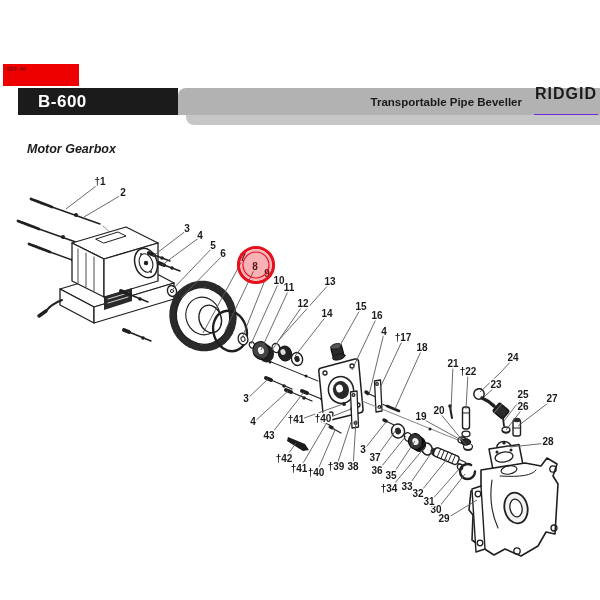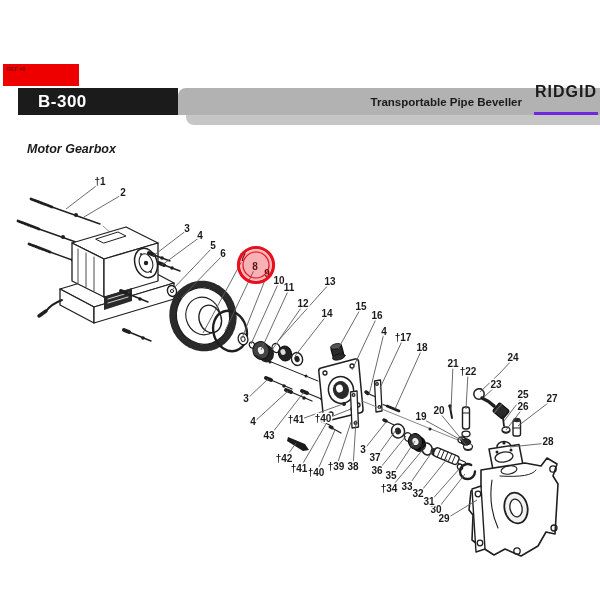--- a/index.html
+++ b/index.html
@@ -18,42 +18,42 @@
   }
   .header-bar{
     position:absolute;left:178px;top:88px;width:448px;height:27px;
     border-top-left-radius:8px;
     display:flex;align-items:center;justify-content:flex-end;gap:12px;
     box-sizing:border-box;padding-right:28px;
   }
   .product-name{font-size:11.5px;font-weight:bold;}
   .brand-logo{
     font-size:16px;font-weight:800;letter-spacing:1px;line-height:1;
-    border-bottom:7px solid #6d28d9;padding:0 1px 12px 1px;
+    border-bottom:3px solid #6d28d9;padding:0 1px 12px 1px;
   }
   .header-substrip{
     position:absolute;left:186px;top:115px;width:414px;height:10px;
     border-bottom-left-radius:8px;
   }
   .section-title{
     position:absolute;left:27px;top:142px;font-size:12.5px;font-weight:bold;font-style:italic;
   }
   svg.diagram{position:absolute;left:0;top:0;}
   .co-label{font-family:"Liberation Sans",sans-serif;font-size:10px;font-weight:bold;
     paint-order:stroke;stroke:#ffffff;stroke-width:3px;stroke-linejoin:round;}
 </style>
 </head>
 <body>
 
 <div class="page">
 
   <div class="ref-banner" style="background: rgb(238, 0, 0); color: rgb(122, 16, 16);">REF #8</div>
 
   <div class="model-plate" style="background: rgb(27, 27, 27); color: rgb(255, 255, 255);">
-    <span>B-300</span>
+    <span>B-600</span>
   </div>
 
   <div class="header-bar" style="background: rgb(178, 178, 178); color: rgb(27, 27, 27);">
     <span class="product-name">Transportable Pipe Beveller</span>
     <span class="brand-logo">RIDGID</span>
   </div>
   <div class="header-substrip" style="background: rgb(198, 198, 198);"></div>
 
   <div class="section-title">Motor Gearbox</div>
 

